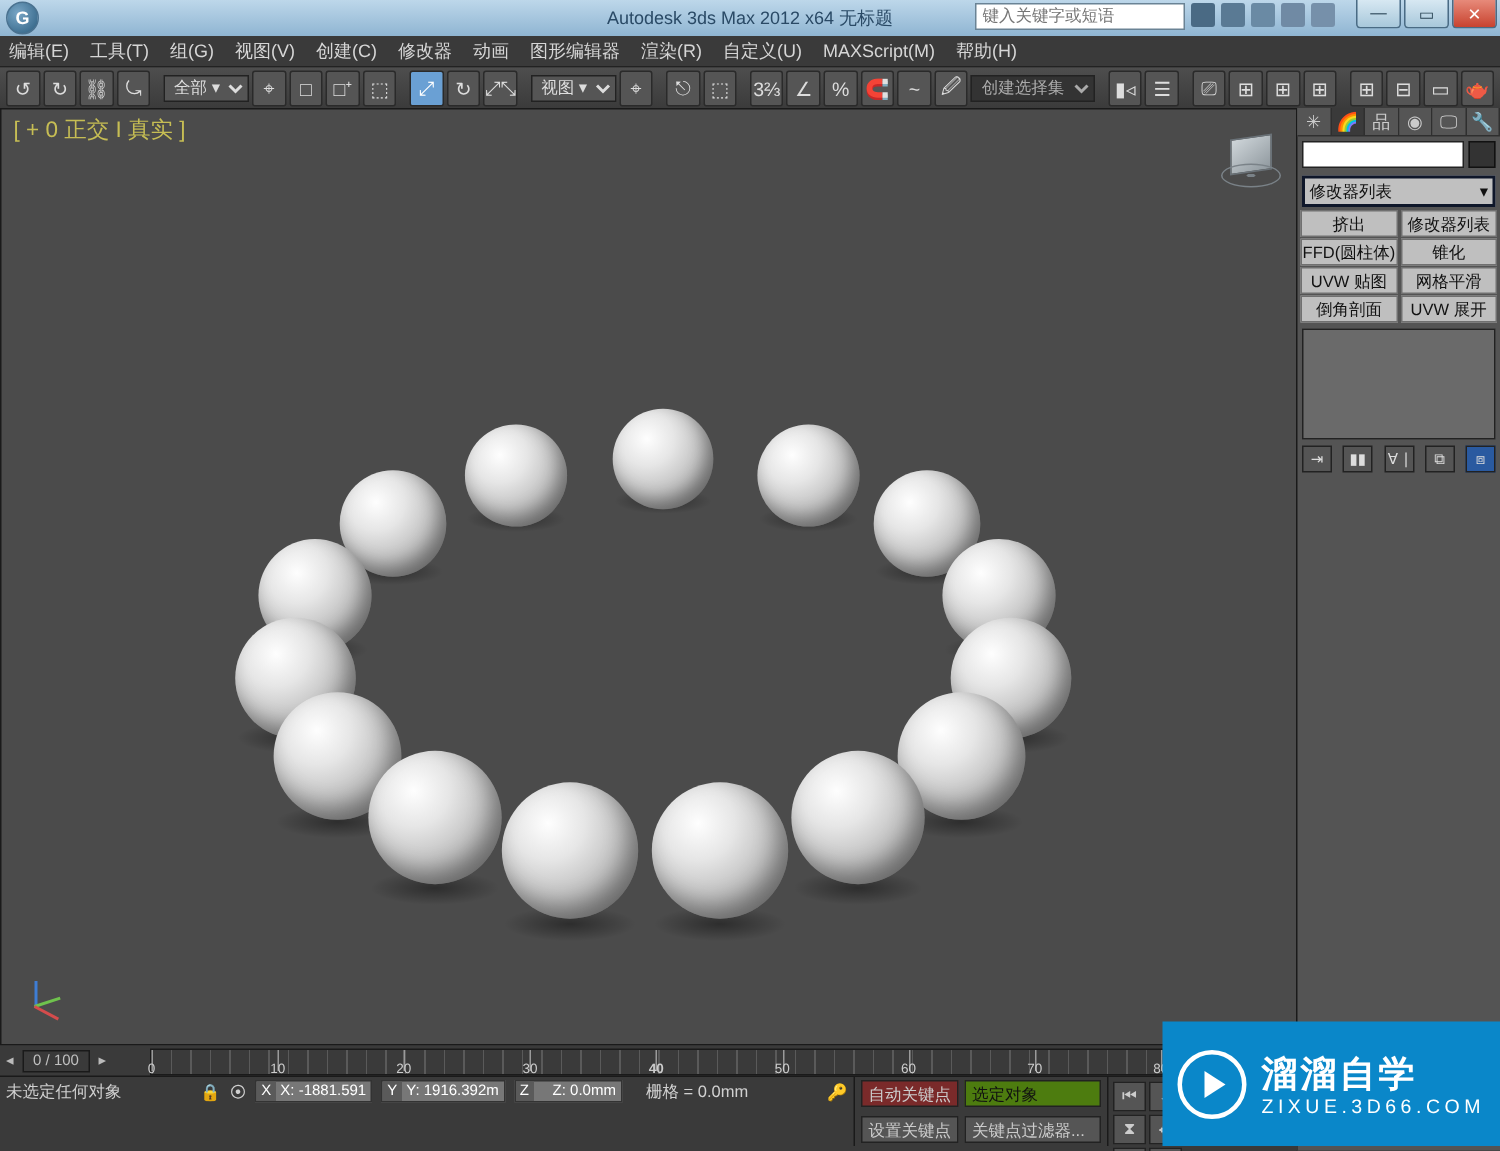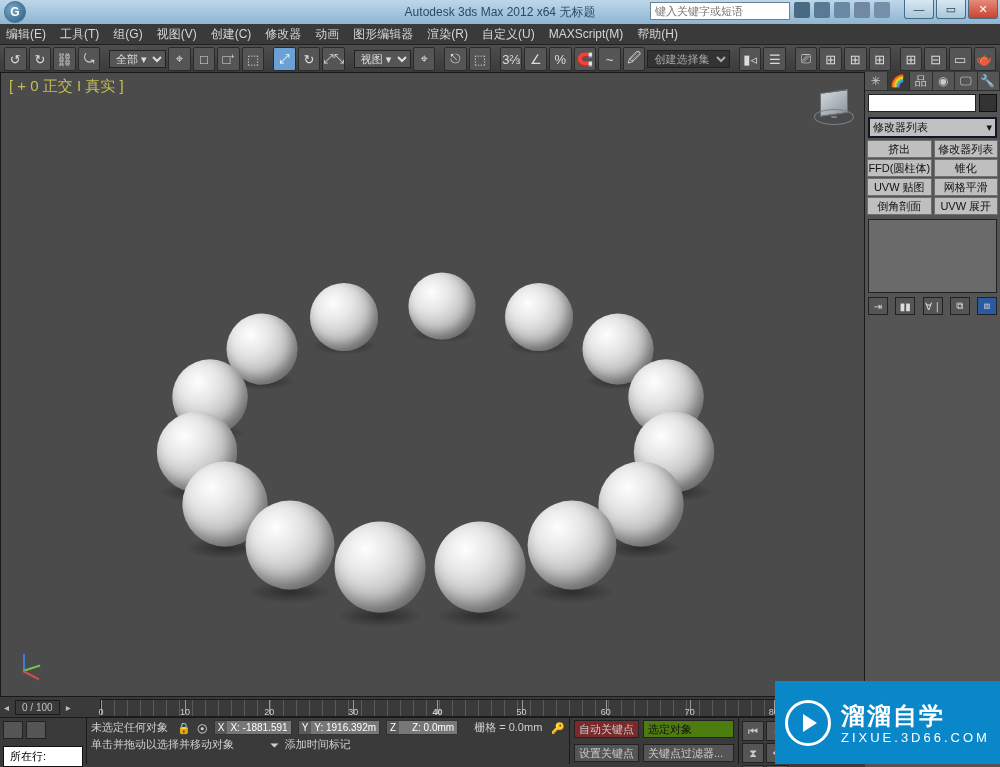--- a/index.html
+++ b/index.html
@@ -266,52 +266,40 @@
         <div class="lbl" style="left: 66.6667%;">60</div>
         <div class="maj" style="left: 77.7778%;"></div>
         <div class="lbl" style="left: 77.7778%;">70</div>
         <div class="maj" style="left: 88.8889%;"></div>
         <div class="lbl" style="left: 88.8889%;">80</div>
         <div class="maj" style="left: 100%;"></div>
         <div class="lbl" style="left: 100%;">90</div>
       </div>
   </div>
   <div class="status">
-    <div class="sbuttons">
-      <div class="srow">
-          <div class="sb"></div>
-          <div class="sb"></div>
-        </div>
-      <div class="loc-label">所在行:</div>
-    </div>
     <div class="scenter">
       <div class="sline">
         <span>未选定任何对象</span>
         <span class="lock">🔒</span>
         <span>⦿</span>
         <div class="coord">
             <span>X</span>
             <span>X: -1881.591</span>
           </div>
         <div class="coord">
             <span>Y</span>
             <span>Y: 1916.392m</span>
           </div>
         <div class="coord">
             <span>Z</span>
             <span>Z: 0.0mm</span>
           </div>
         <span style="margin-left:10px">栅格 = 0.0mm</span>
         <span style="margin-left:auto">🔑</span>
       </div>
-      <div class="sline">
-        <span>单击并拖动以选择并移动对象</span>
-        <span style="margin-left:30px">⏷</span>
-        <span>添加时间标记</span>
-      </div>
     </div>
     <div class="snav">
       <div class="keywrap">
         <div class="keybtn" style="background:#7a2a2a">自动关键点</div>
         <div class="keybtn" style="flex:1;background:#4d7c0f;color:#111">选定对象</div>
       </div>
       <div class="keywrap">
         <div class="keybtn">设置关键点</div>
         <div class="keybtn" style="flex:1">关键点过滤器...</div>
       </div>

